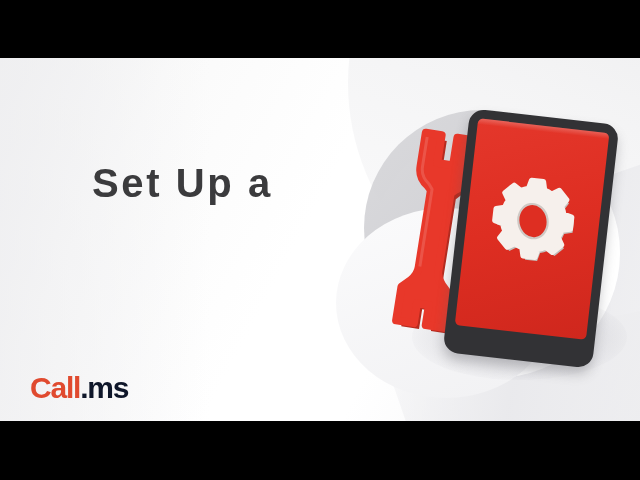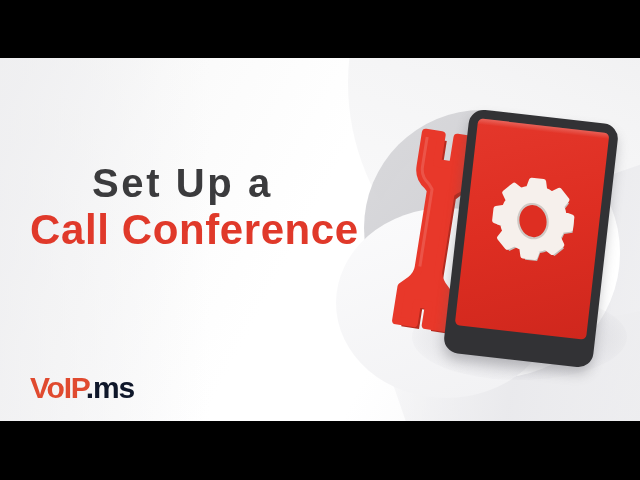--- a/index.html
+++ b/index.html
@@ -256,25 +256,24 @@
   <div id="slide">
 
     <div class="bg-wash"></div>
     <div class="edge-left"></div>
     <div class="swoosh-a"></div>
     <div class="swoosh-b"></div>
     <div class="band-diag"></div>
 
     <div id="heading">
       <span class="title-line1">Set Up a</span>
-      <span class="title-line2">Call Conference</span>
     </div>
 
     <div id="logo">
-      <span class="logo-voip">VoIP</span><span class="logo-ms">.ms</span>
+      <span class="logo-voip">Call</span><span class="logo-ms">.ms</span>
     </div>
 
     <div id="illustration">
 
       <div class="circle-backdrop"></div>
       <div class="disc-gray"></div>
       <div class="disc-light"></div>
       <div class="ground-shadow"></div>
 
       <div class="wrench-wrap">

